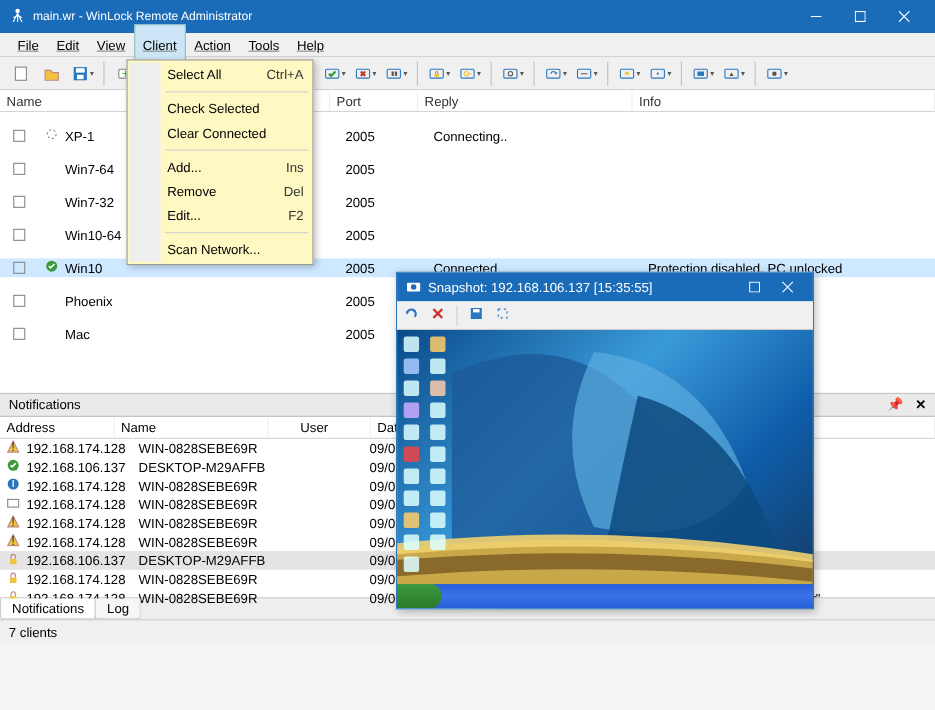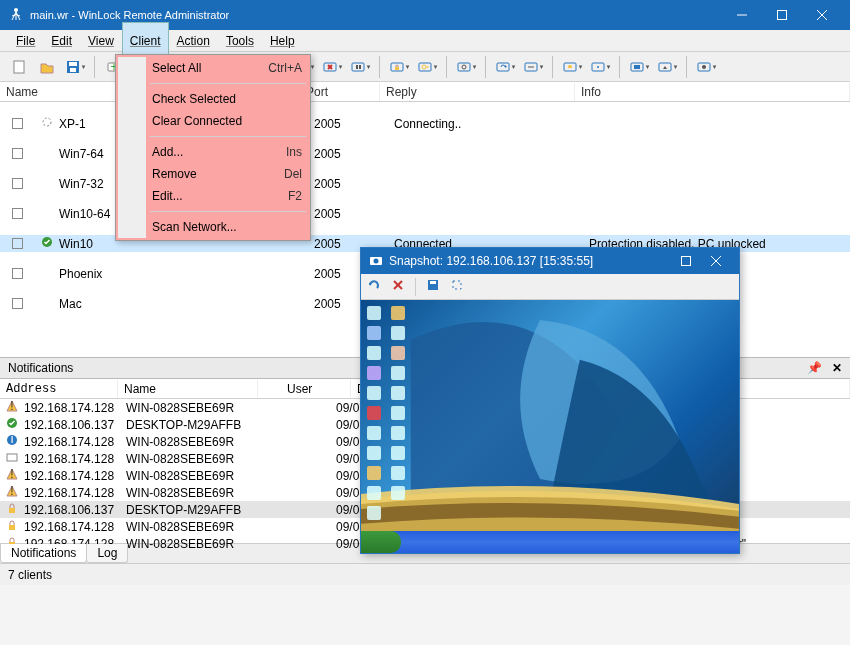--- a/index.html
+++ b/index.html
@@ -17,21 +17,21 @@
 .menubar .mitem { padding: 2px 8px; cursor: default; }
 .menubar .mitem.active { background: #cde6f7; border:1px solid #8bb; padding:11px 7px;}
 
 
 .toolbar { background: #f0f0f0; display: flex; align-items: center; padding: 1px 6px; border-bottom: 1px solid #d0d0d0; height: 30px; gap:2px;}
 .toolbar .tbtn { width: 26px; height: 26px; display: flex; align-items: center; justify-content: center; }
 .toolbar .sep { width: 1px; height: 22px; background: #c0c0c0; margin: 0 4px; }
 .toolbar .dd::after { content:"▾"; font-size:7px; margin-left:1px; color:#555;}
 
 
-.dropdown { position: absolute; top: 54px; left: 115px; background: #fca5a5; border: 1px solid #999; box-shadow: 2px 2px 6px rgba(0,0,0,0.25); width: 196px; z-index: 50; padding:2px;}
+.dropdown { position: absolute; top: 54px; left: 115px; background: #fef9c3; border: 1px solid #999; box-shadow: 2px 2px 6px rgba(0,0,0,0.25); width: 170px; z-index: 50; padding:2px;}
 .dropdown .strip { position:absolute; left:2px; top:2px; bottom:2px; width:28px; background:#eee;}
 .dropdown .ditem { display: flex; align-items: center; padding: 4px 6px 4px 34px; cursor: default; position:relative;}
 .dropdown .dlabel { flex: 1; }
 .dropdown .daccel { color: #333; margin-left: 12px; }
 .dropdown .dsep { height: 1px; background: #d0d0d0; margin: 4px 2px 4px 32px; position:relative;}
 
 
 .colhdr { display: flex; background: #fff; border-bottom: 1px solid #d0d0d0; height: 20px; align-items: center;}
 .colhdr .c { padding: 2px 6px; border-right: 1px solid #eee; color:#333;}
 .c-name{width:300px;} .c-port{width:80px;} .c-reply{width:195px;} .c-info{flex:1;}
@@ -46,21 +46,21 @@
 .crow .cport { width: 80px; }
 .crow .creply{ width:195px;}
 .crow .cinfo { flex:1;}
 
 
 .notif-hdr { background: #eaeaea; border-top:1px solid #bbb; border-bottom:1px solid #bbb; padding: 3px 8px; display:flex; align-items:center;}
 .notif-hdr .sp{flex:1;}
 .notif-hdr .pin{margin-right:10px;}
 .notif-cols { display:flex; background:#fff; border-bottom:1px solid #d0d0d0; height:20px; align-items:center;}
 .notif-cols .nc{ padding:2px 6px; border-right:1px solid #eee;}
-.nc-addr{width:118px;font-family:Liberation Mono, monospace;} .nc-name{width:140px;} .nc-user{width:70px;margin-left:23px;} .nc-date{width:130px;} .nc-evt{width:170px;} .nc-data{flex:1;}
+.nc-addr{width:104px;} .nc-name{width:140px;} .nc-user{width:70px;margin-left:23px;} .nc-date{width:130px;} .nc-evt{width:170px;} .nc-data{flex:1;}
 .nlist{ background:#fff; height:144px;}
 .nrow{ display:flex; align-items:center; height:17px; padding:0 6px;}
 .nrow.sel{ background:#e4e4e4;}
 .nrow .nicon{ width:14px; margin-right:4px;}
 .nrow .naddr{width:102px;} .nrow .nname{width:140px;} .nrow .nuser{width:70px;} .nrow .ndate{width:130px;} .nrow .nevt{width:170px;} .nrow .ndata{flex:1;}
 
 
 .btabs { background:#eee; border-top:1px solid #ccc; display:flex; height:20px; align-items:flex-start;}
 .btab { padding:2px 10px; border:1px solid #ccc; border-top:none; background:#f6f6f6; border-bottom-left-radius:3px; border-bottom-right-radius:3px; margin-right:-1px;}
 .btab.active{ background:#fff;}

